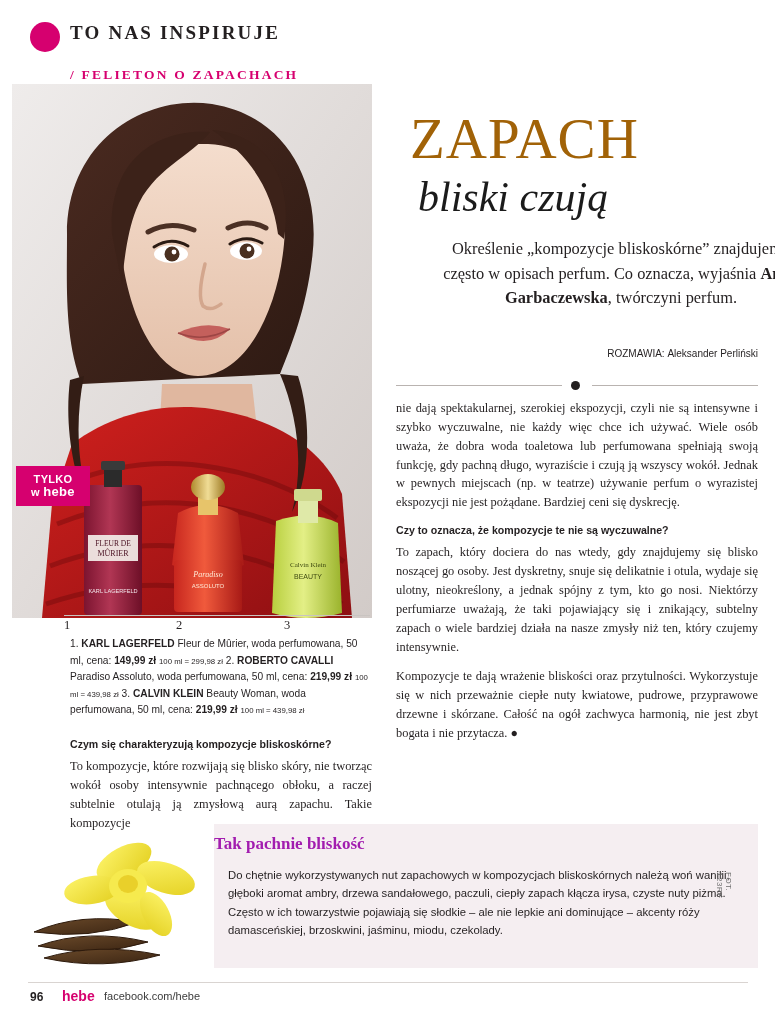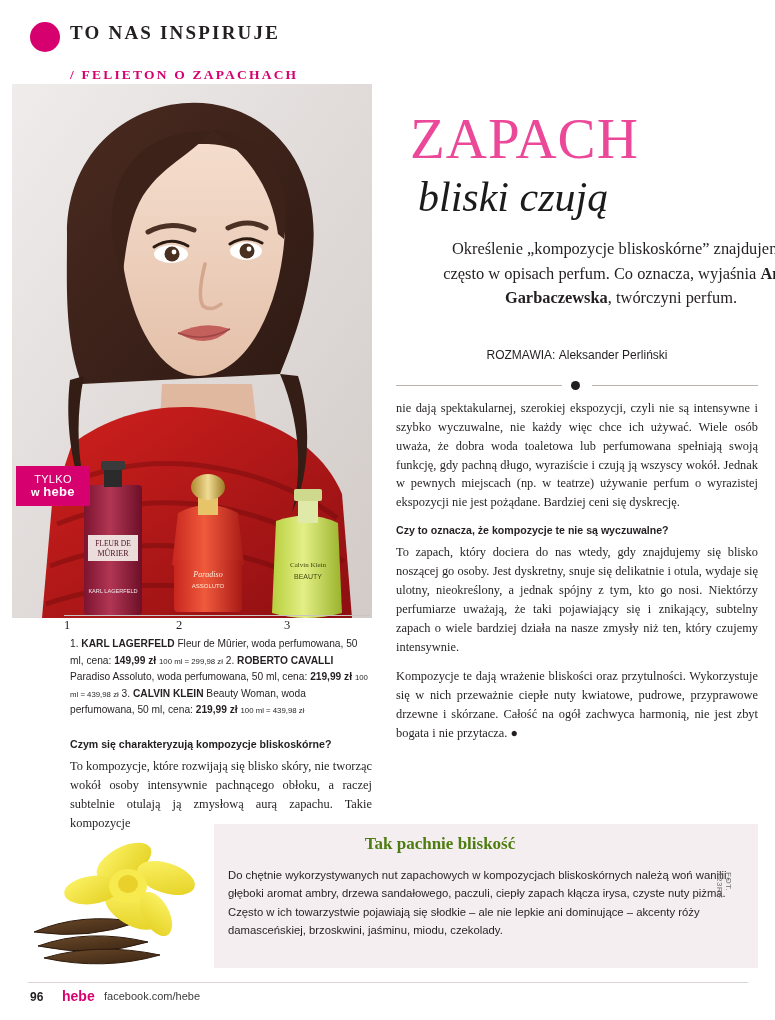--- a/index.html
+++ b/index.html
@@ -68,21 +68,21 @@
     height: 40px;
     background: #d6006f;
     color: #fff;
     display: flex;
     flex-direction: column;
     align-items: center;
     justify-content: center;
     font-family: "Liberation Sans", sans-serif;
     line-height: 1.1;
   }
-  .tylko-badge .t1 { font-size: 11px; font-weight: 400; letter-spacing: .3px; }
+  .tylko-badge .t1 { font-size: 11px; font-weight: 700; letter-spacing: .3px; }
   .tylko-badge .t2 { font-size: 11px; font-weight: 700; letter-spacing: .3px; }
   .tylko-badge .t2 b { font-size: 13px; }
 
   .numbers {
     position: absolute;
     left: 56px;
     top: 618px;
     width: 310px;
     height: 16px;
     font-family: "Liberation Serif", serif;
@@ -138,21 +138,21 @@
   
   .title {
     position: absolute;
     left: 410px;
     top: 110px;
     width: 350px;
     font-family: "Liberation Serif", serif;
     font-size: 57px;
     letter-spacing: 1px;
     line-height: 1;
-    color: #ec4899;
+    color: #a16207;
   }
   .title-2 {
     position: absolute;
     left: 418px;
     top: 176px;
     width: 350px;
     font-family: "Liberation Serif", serif;
     font-style: italic;
     font-size: 42px;
     line-height: 1;
@@ -170,23 +170,23 @@
     text-align: center;
     margin-left: 44px;
   }
   .lead b { font-weight: 700; }
 
   .rozmawia {
     position: absolute;
     left: 396px;
     top: 348px;
     width: 362px;
-    text-align: center;
-    font-family: "Liberation Sans", sans-serif;
-    font-size: 12px;
+    text-align: right;
+    font-family: "Liberation Sans", sans-serif;
+    font-size: 10px;
     font-weight: 700;
   }
   .rozmawia span { font-weight: 400; }
 
   .divider {
     position: absolute;
     left: 396px;
     top: 380px;
     width: 362px;
     height: 10px;
@@ -236,25 +236,24 @@
     top: 824px;
     width: 544px;
     height: 144px;
     background: #f5eef1;
   }
   .bottom-title {
     position: absolute;
     left: 214px;
     top: 834px;
     width: 452px;
-    text-align: center;
     font-family: "Liberation Serif", serif;
     font-size: 17px;
     font-weight: 700;
-    color: #4d7c0f;
+    color: #a21caf;
   }
   .bottom-text {
     position: absolute;
     left: 228px;
     top: 866px;
     width: 518px;
     font-family: "Liberation Sans", sans-serif;
     font-size: 11.3px;
     line-height: 1.62;
     color: #231f20;

